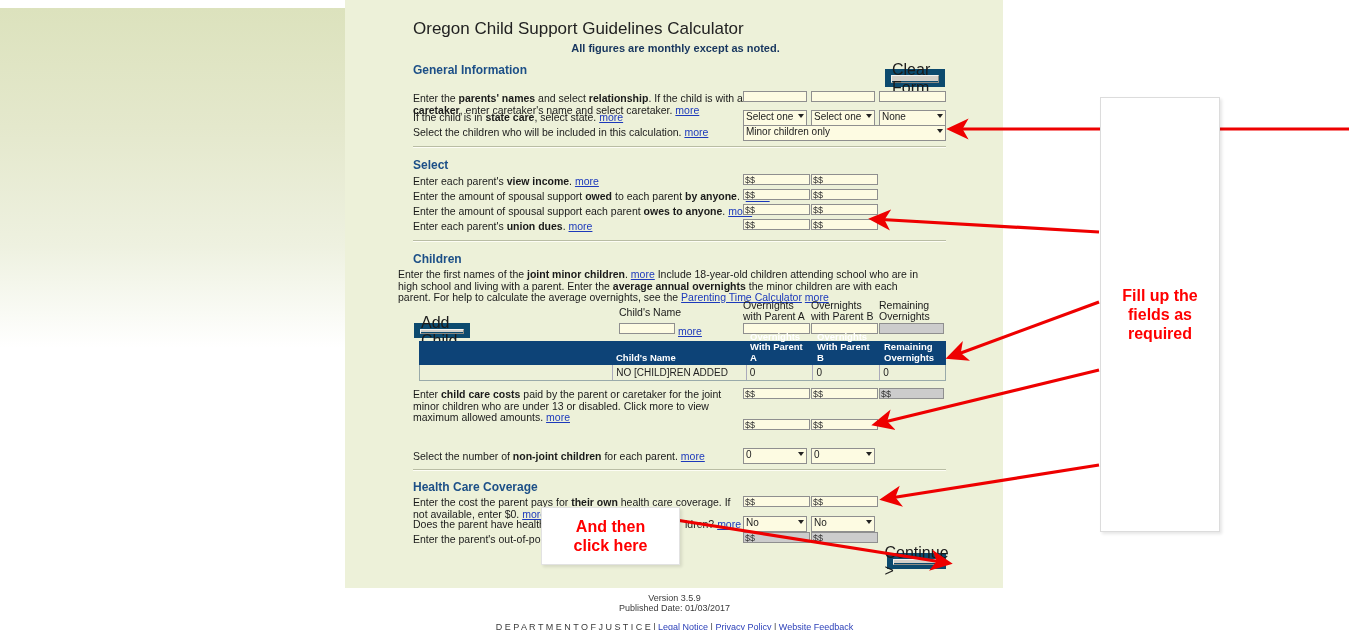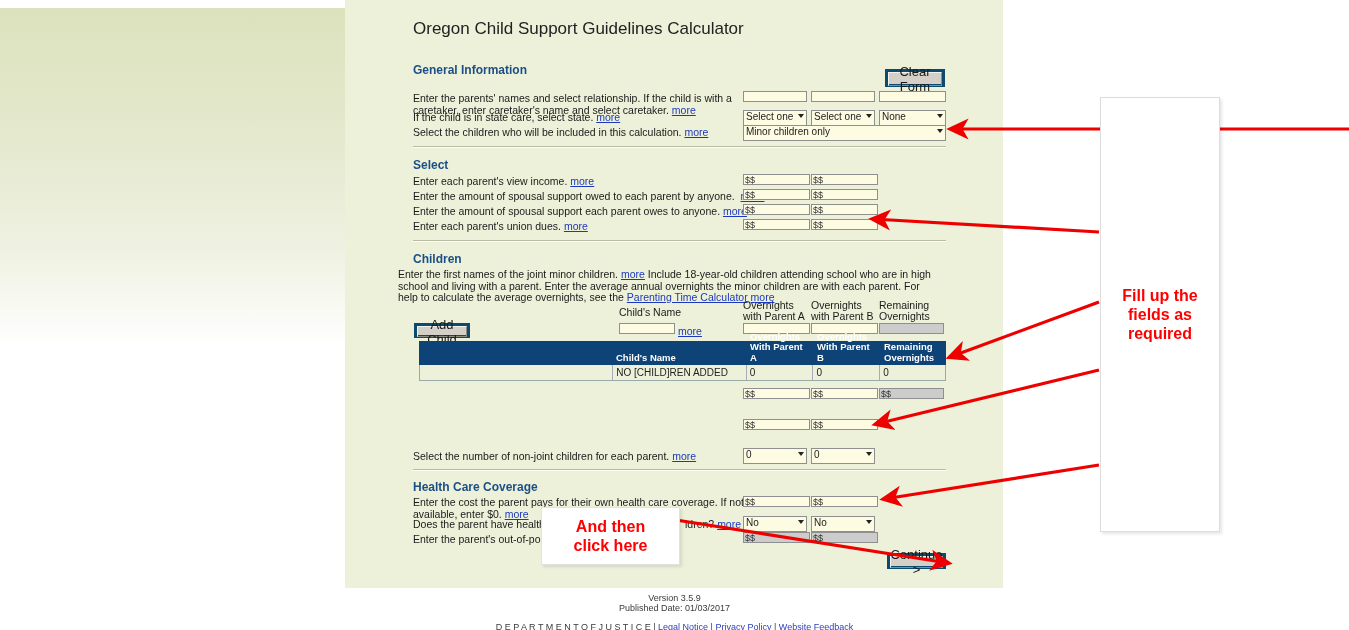--- a/index.html
+++ b/index.html
@@ -21,43 +21,43 @@
     position:absolute;left:345px;top:0;width:658px;height:588px;
     background:#edf1d9;
   }
   
   #form-area{position:absolute;left:345px;top:0;width:658px;height:588px;}
   .hdr-title{position:absolute;left:68px;top:19px;font-size:17px;color:#222;font-weight:normal;}
   .subtitle{position:absolute;left:68px;top:42px;width:525px;text-align:center;
             font-weight:bold;font-size:11px;color:#16355e;}
   .section-h{position:absolute;left:68px;font-weight:bold;font-size:12px;color:#1c4f87;}
   .lbl{position:absolute;font-size:10.5px;color:#1a1a1a;line-height:11.5px;}
-  .lbl b{font-weight:normal;}
+  .lbl b{font-weight:bold;}
   a.more{color:#1c39bb;text-decoration:underline;font-size:10.5px;}
   .hr{position:absolute;left:68px;width:533px;height:0;
       border-top:1px solid #b9bda4;border-bottom:1px solid #fdfdf5;}
   
   .txt{
     position:absolute;height:11px;background:#fdfbe2;border:1px solid #8f8f8f;
     font-size:9px;color:#333;padding:0 1px;box-sizing:border-box;
     font-family:"Liberation Sans", sans-serif;line-height:11px;
   }
   .txt.money::before{content:"$";}
   .money{ }
   .txt-dis{background:#cccccc;}
   .sel{
     position:absolute;height:16px;background:#fdfbe2;border:1px solid #8f8f8f;
     font-size:10px;color:#222;box-sizing:border-box;
     padding:0 12px 0 2px;line-height:12px;white-space:nowrap;overflow:hidden;
   }
   .sel .caret{position:absolute;right:2px;top:3px;width:0;height:0;
      border-left:3px solid transparent;border-right:3px solid transparent;border-top:4px solid #222;}
   .btn{
-    position:absolute;background:#d4d0c8;border:3px solid #0c4a6e;
-    font-size:13px;color:#1a1a1a;text-align:center;box-sizing:border-box;
+    position:absolute;background:#d4d0c8;border:6px solid #0c4a6e;
+    font-size:16px;color:#1a1a1a;text-align:left;box-sizing:border-box;
     font-family:"Liberation Sans", sans-serif;
   }
   .btn .inner{border:1px solid #f4f2ee;border-right-color:#8b8b84;border-bottom-color:#8b8b84;
     height:100%;display:flex;align-items:center;justify-content:center;}
   
   #kids-table{position:absolute;left:419px;top:341px;width:527px;}
   #kids-table .thead{display:flex;background:#0d4377;color:#ffffff;font-weight:bold;
     font-size:9.5px;line-height:10.5px;height:24px;}
   #kids-table .thead div{padding:2px 3px;box-sizing:border-box;
      display:flex;align-items:flex-end;}
@@ -93,20 +93,21 @@
 </head>
 <body>
 
 <div id="bg-gradient-top"></div>
 <div id="bg-gradient-left"></div>
 <div id="content-panel"></div>
 
 <div id="form-area">
 
   <div class="hdr-title">Oregon Child Support Guidelines Calculator</div>
+  <div class="subtitle">All figures are monthly except as noted.</div>
 
   <div class="section-h" style="top:63px">General Information</div>
 
   <div class="btn" style="left:540px;top:69px;width:60px;height:18px;">
     <div class="inner">
         <span>Clear Form</span>
       </div>
   </div>
 
   <div class="lbl" style="left:68px;top:93px;width:330px;">
@@ -202,20 +203,24 @@
     </div>
     <div class="trow">
       <div class="c1"></div>
       <div class="c2">NO [CHILD]REN ADDED</div>
       <div class="c3">0</div>
       <div class="c4">0</div>
       <div class="c5">0</div>
     </div>
   </div>
 
+  <div class="lbl" style="left:68px;top:389px;width:330px;">
+    Enter <b>child care costs</b> paid by the parent or caretaker for the joint minor children who
+    are under 13 or disabled. Click more to view maximum allowed amounts. <a class="more" href="#">more</a>
+  </div>
   <div class="txt money" style="left:398px;top:388px;width:67px;">$</div>
   <div class="txt money" style="left:466px;top:388px;width:67px;">$</div>
   <div class="txt money txt-dis" style="left:534px;top:388px;width:65px;">$</div>
 
   <div class="txt money" style="left:398px;top:419px;width:67px;">$</div>
   <div class="txt money" style="left:466px;top:419px;width:67px;">$</div>
 
   <div class="lbl" style="left:68px;top:451px;">
     Select the number of <b>non-joint children</b> for each parent. <a class="more" href="#">more</a>
   </div>

